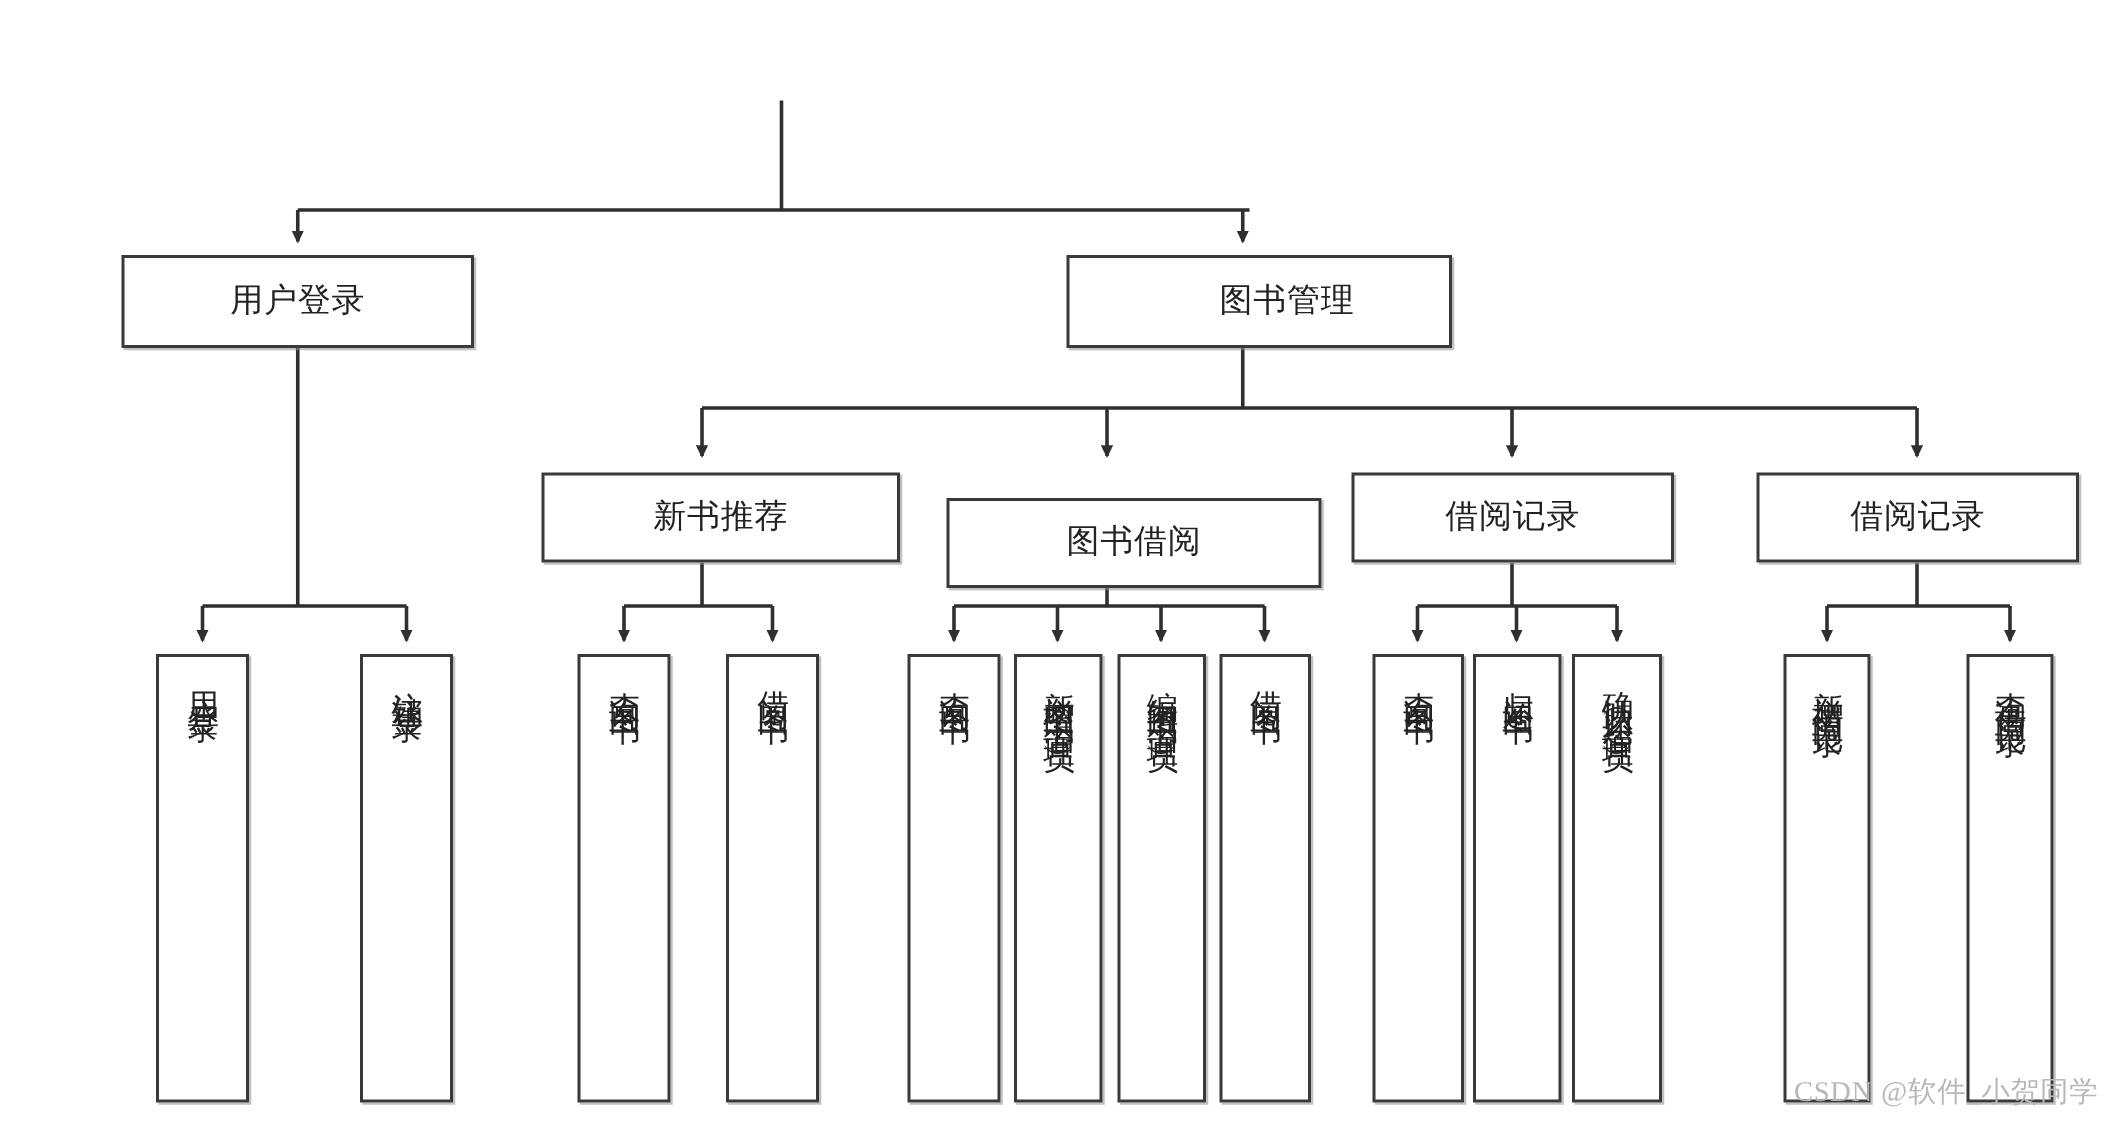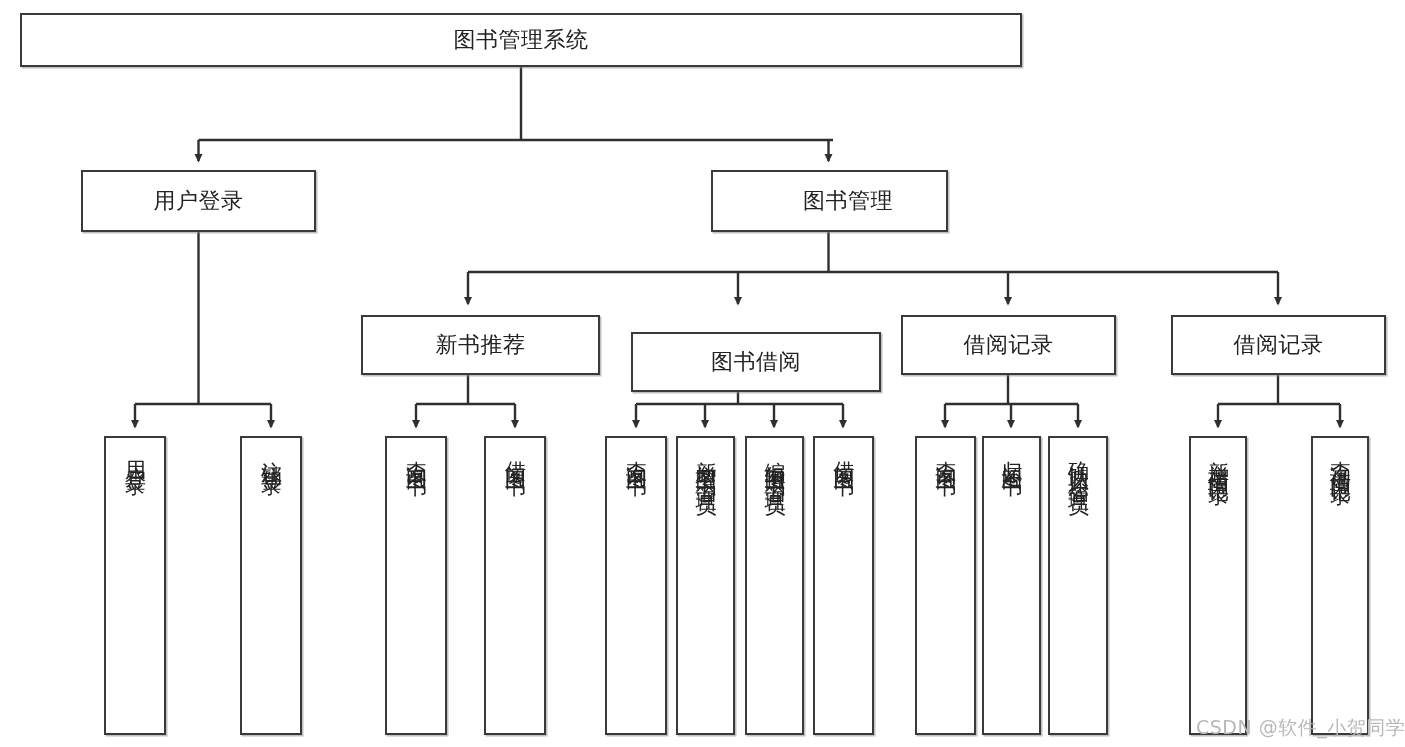--- a/index.html
+++ b/index.html
@@ -57,20 +57,21 @@
     letter-spacing: 5px;
     font-size: 21px;
     line-height: 1;
   }
   .watermark {
     position: absolute;
     color: #b8b8b8;
     font-size: 19px;
     white-space: nowrap;
     letter-spacing: 0.5px;
+    font-family: Liberation Serif, serif;
   }
 </style>
 </head>
 <body>
 
 <div id="canvas">
 
   <svg class="connectors" viewBox="0 0 1405 747" xmlns="http://www.w3.org/2000/svg">
     <defs>
       <marker id="arrow" markerWidth="9" markerHeight="9" refX="7.2" refY="4.5" orient="auto" markerUnits="userSpaceOnUse">
@@ -114,29 +115,26 @@
       <path d="M1011,404 L1011,427" marker-end="url(#arrow)"></path>
       <path d="M1078,404 L1078,427" marker-end="url(#arrow)"></path>
 
       <path d="M1278,375 L1278,404"></path>
       <path d="M1218,404 L1340,404"></path>
       <path d="M1218,404 L1218,427" marker-end="url(#arrow)"></path>
       <path d="M1340,404 L1340,427" marker-end="url(#arrow)"></path>
     </g>
   </svg>
 
-  <div class="node" id="node-root" style="left: 20px; top: 13px; width: 1002px; height: 54px;">
-    <span class="label">图书管理系统</span>
-  </div>
 
   <div id="level2-group">
       <div class="node" style="left: 81px; top: 170px; width: 235px; height: 62px;">
         <span class="label">用户登录</span>
       </div>
-      <div class="node" style="left: 711px; top: 170px; width: 237px; height: 62px; padding-left: 37px;">
+      <div class="node" style="left: 711px; top: 170px; width: 257px; height: 62px; padding-left: 37px;">
         <span class="label">图书管理</span>
       </div>
     </div>
   <div id="level3-group">
       <div class="node" style="left: 361px; top: 315px; width: 239px; height: 60px;">
         <span class="label">新书推荐</span>
       </div>
       <div class="node" style="left: 631px; top: 332px; width: 250px; height: 60px;">
         <span class="label">图书借阅</span>
       </div>

